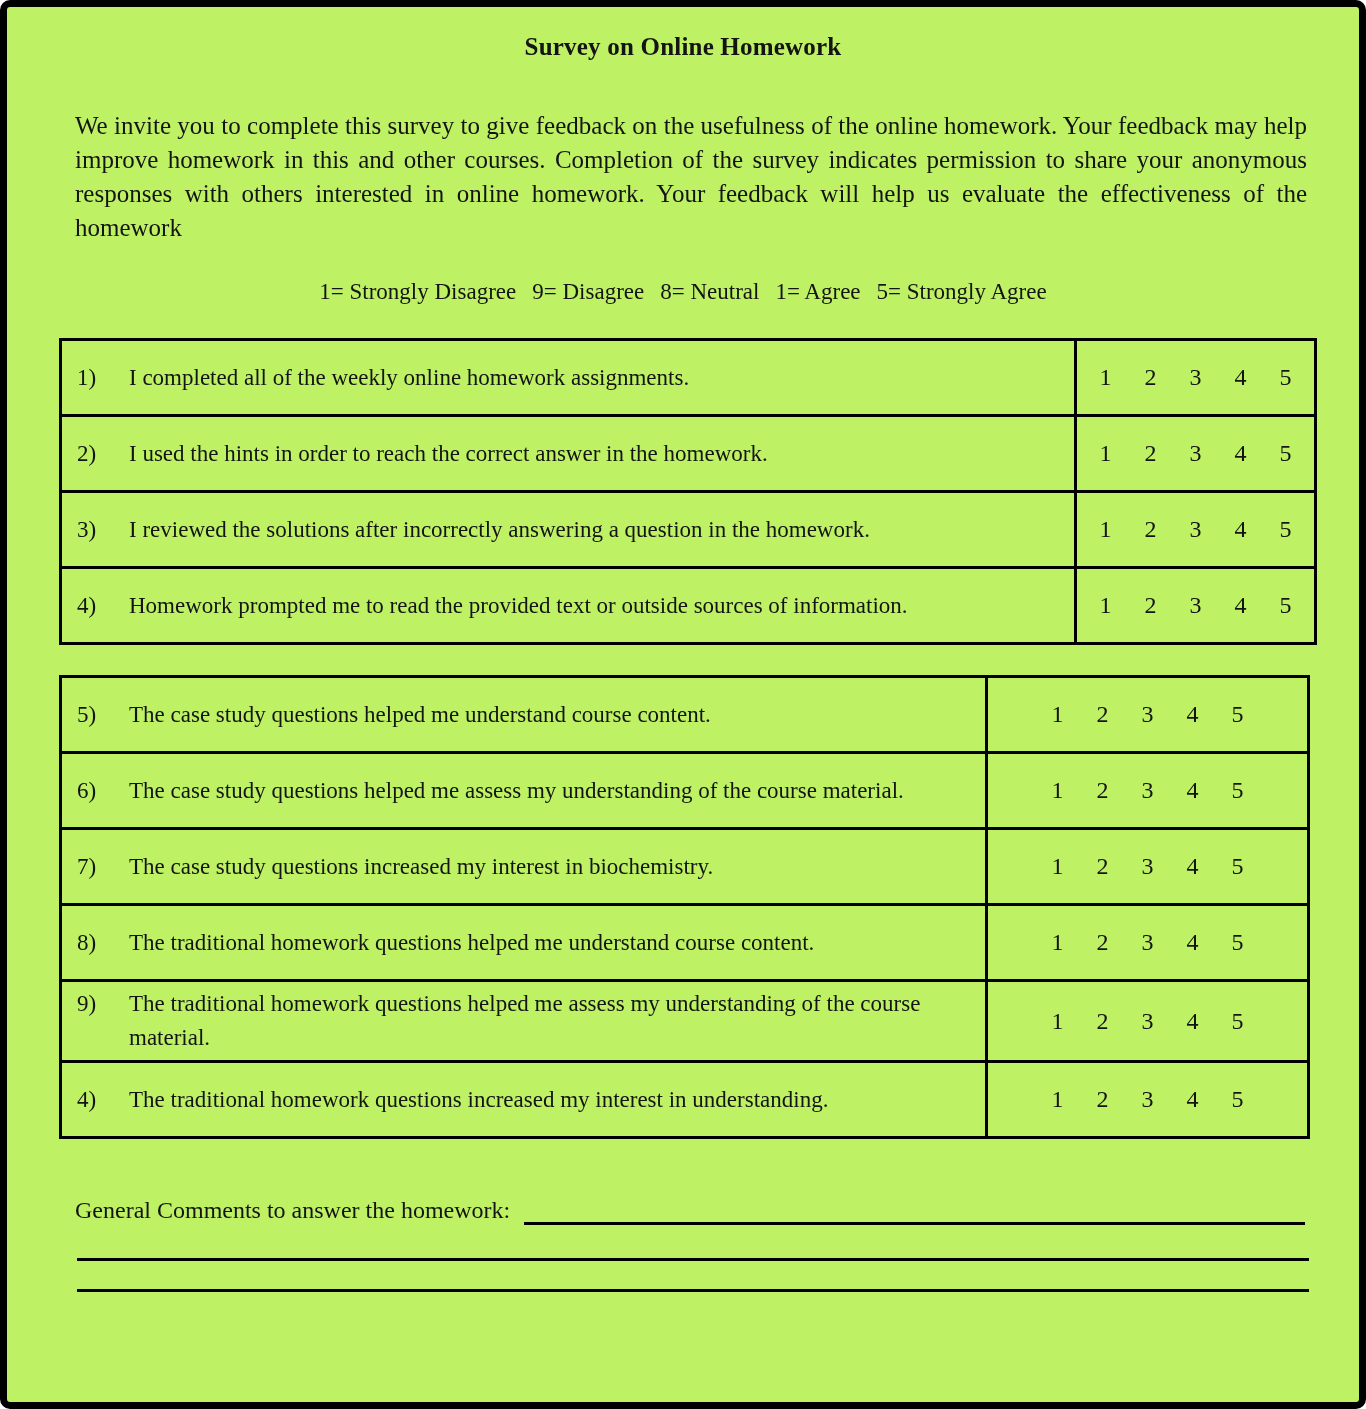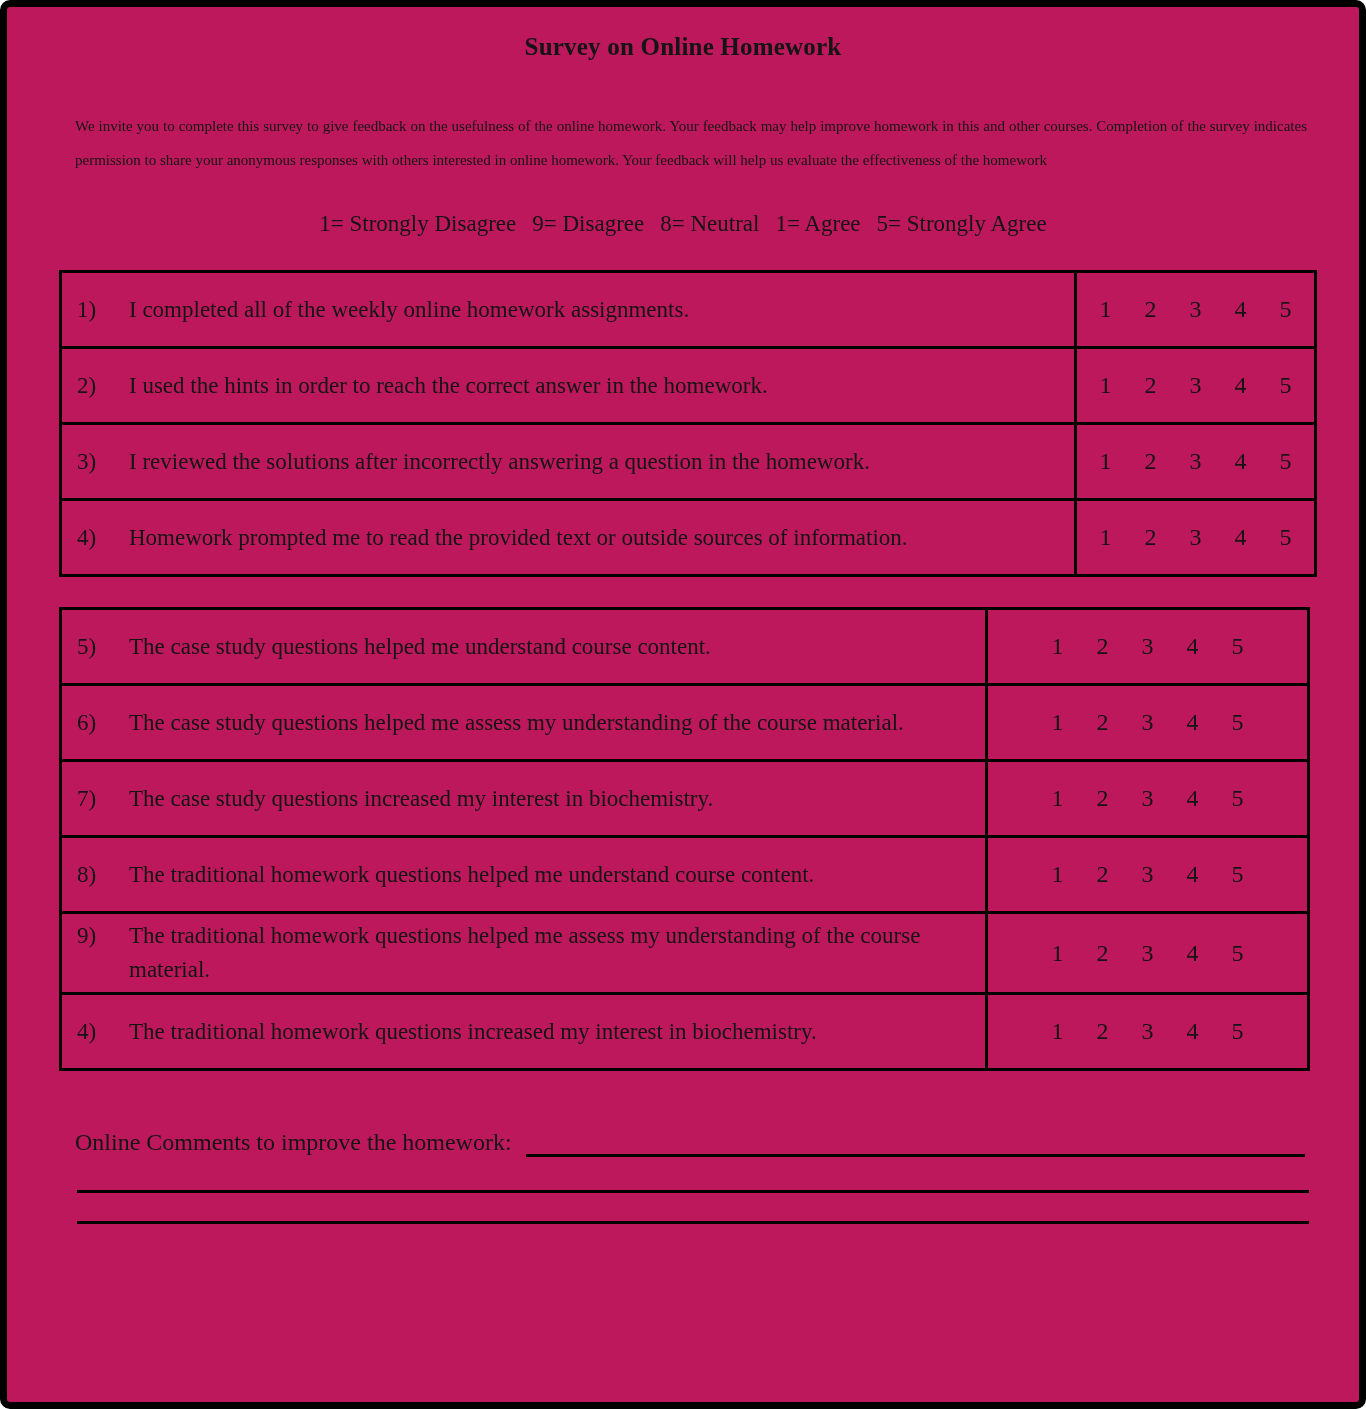--- a/index.html
+++ b/index.html
@@ -1,37 +1,37 @@
 <!DOCTYPE html>
 <html><head>
 <meta charset="utf-8">
 <style>
   html, body { margin: 0; padding: 0; background: #ffffff; }
   .page {
     position: relative;
     width: 1366px;
     height: 1409px;
     box-sizing: border-box;
-    background: #be185d;
+    background: #bef264;
     border: 7px solid #000000;
     border-radius: 10px;
     overflow: hidden;
     font-family: "Liberation Serif", "DejaVu Serif", serif;
     color: #141414;
   }
   .title {
     margin-top: 26px;
     text-align: center;
     font-weight: bold;
     font-size: 25px;
     letter-spacing: 0.2px;
   }
   .intro {
     margin: 48px 52px 0 68px;
-    font-size: 15px;
+    font-size: 25px;
     line-height: 34px;
     text-align: justify;
   }
   .legend {
     margin-top: 34px;
     display: flex;
     justify-content: center;
     gap: 16px;
     font-size: 23px;
     white-space: nowrap;
@@ -267,36 +267,36 @@
           <span>3</span>
           <span>4</span>
           <span>5</span>
         </div>
       </td>
     </tr>
     <tr>
       <td class="qcol">
         <div class="qwrap">
           <span class="qnum">4)</span>
-          <span class="qtext">The traditional homework questions increased my interest in biochemistry.</span>
+          <span class="qtext">The traditional homework questions increased my interest in understanding.</span>
         </div>
       </td>
       <td class="rcol">
         <div class="ratings">
           <span>1</span>
           <span>2</span>
           <span>3</span>
           <span>4</span>
           <span>5</span>
         </div>
       </td>
     </tr>
   </tbody>
     </table>
 
   <div class="comments-row">
-    <span>Online Comments to improve the homework:</span>
+    <span>General Comments to answer the homework:</span>
     <span class="inline-line"></span>
   </div>
   <div class="full-line"></div>
   <div class="full-line second"></div>
 
 </div>
 
 </body></html>

